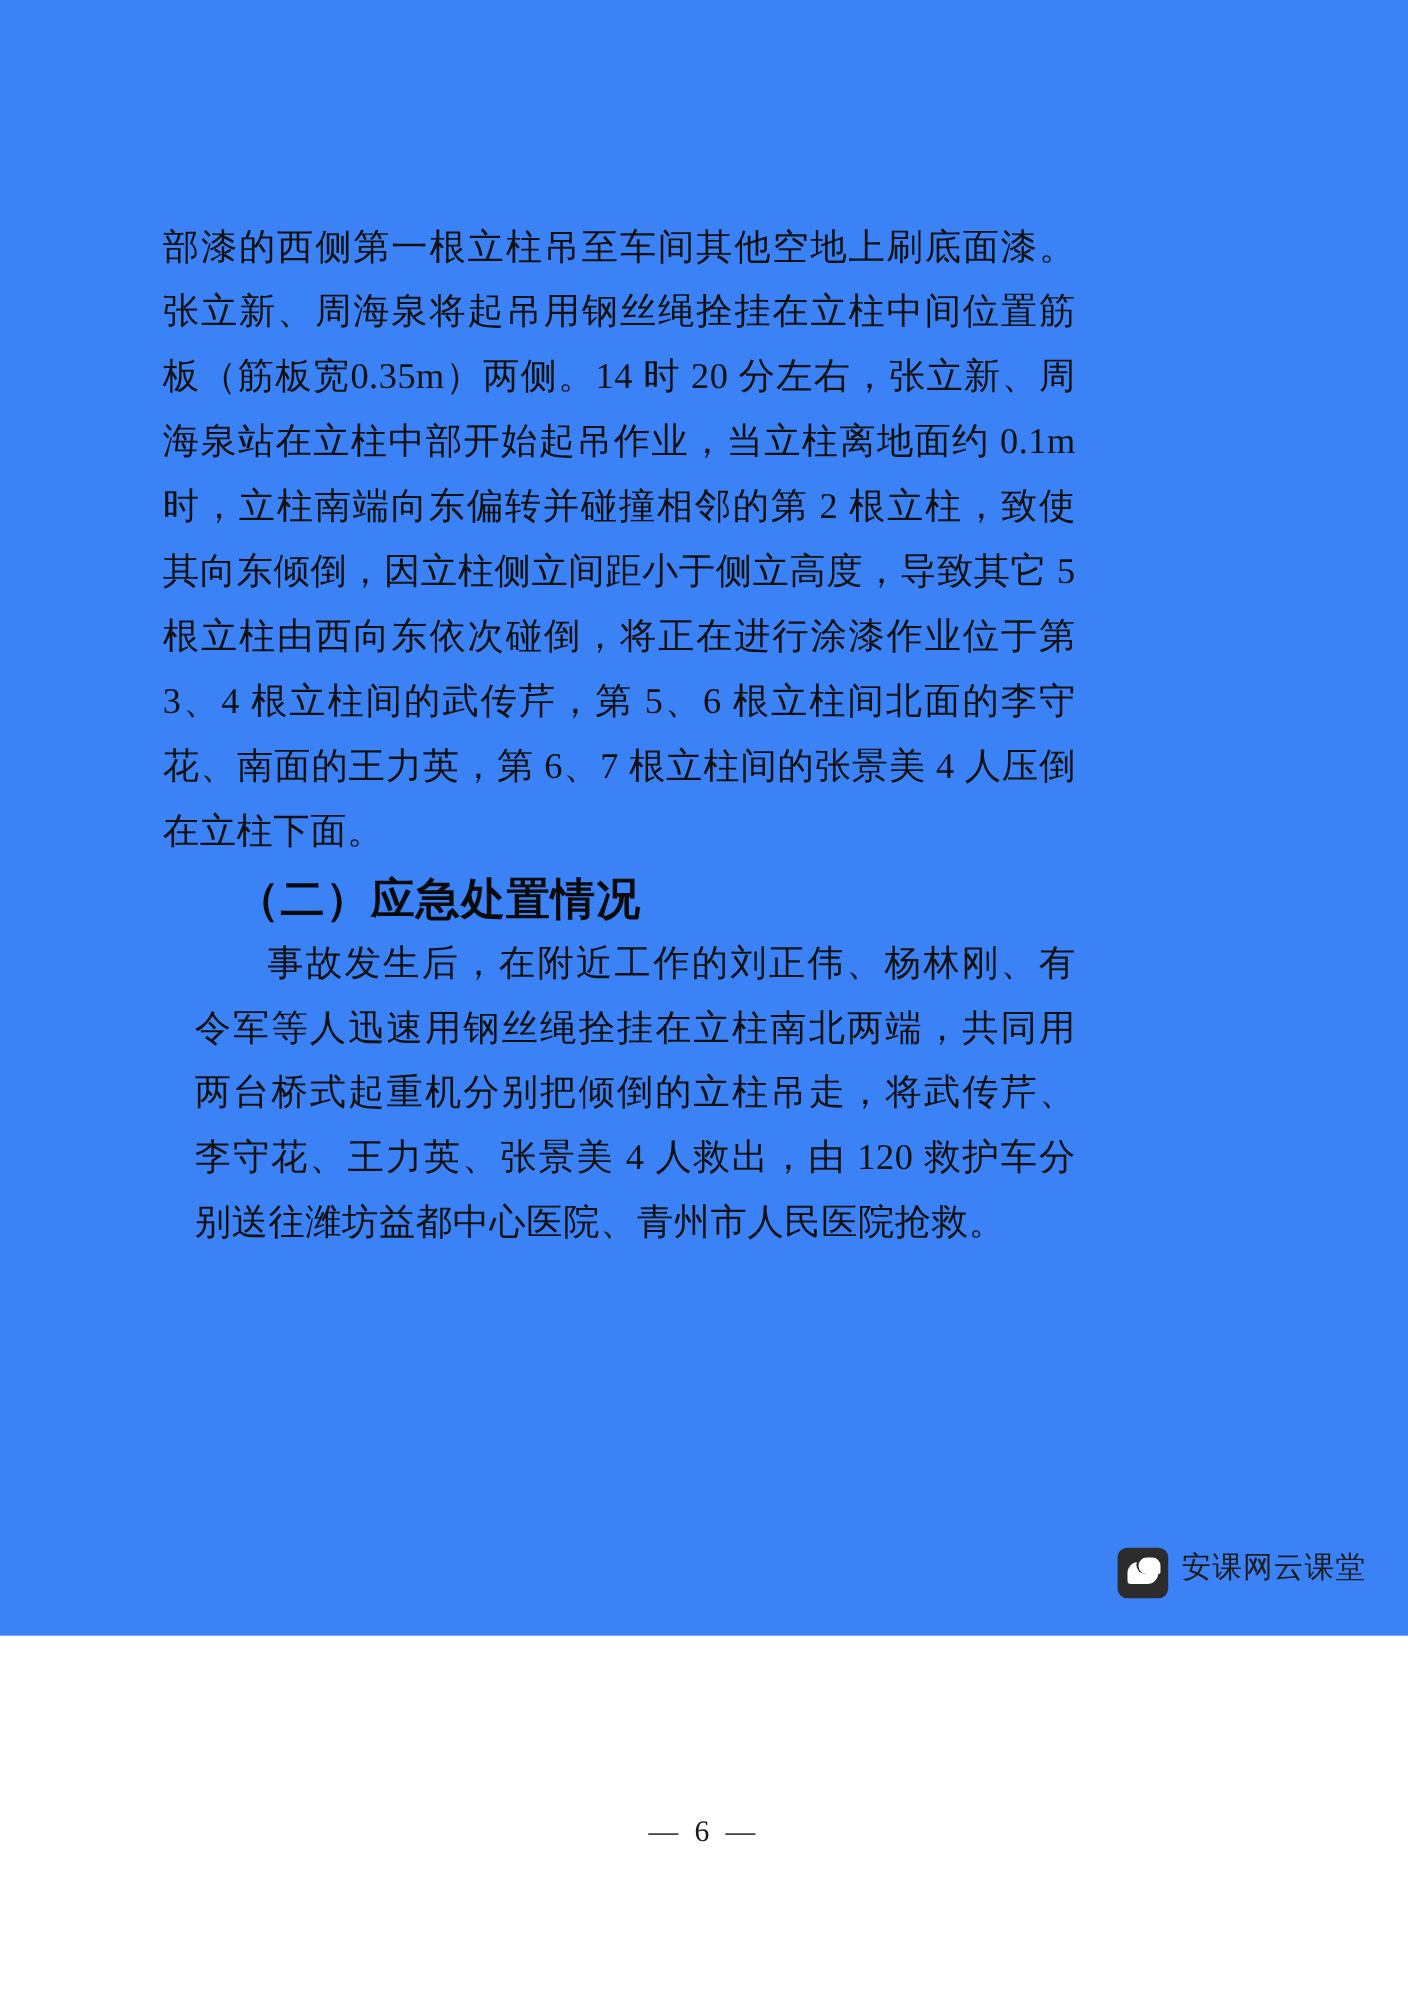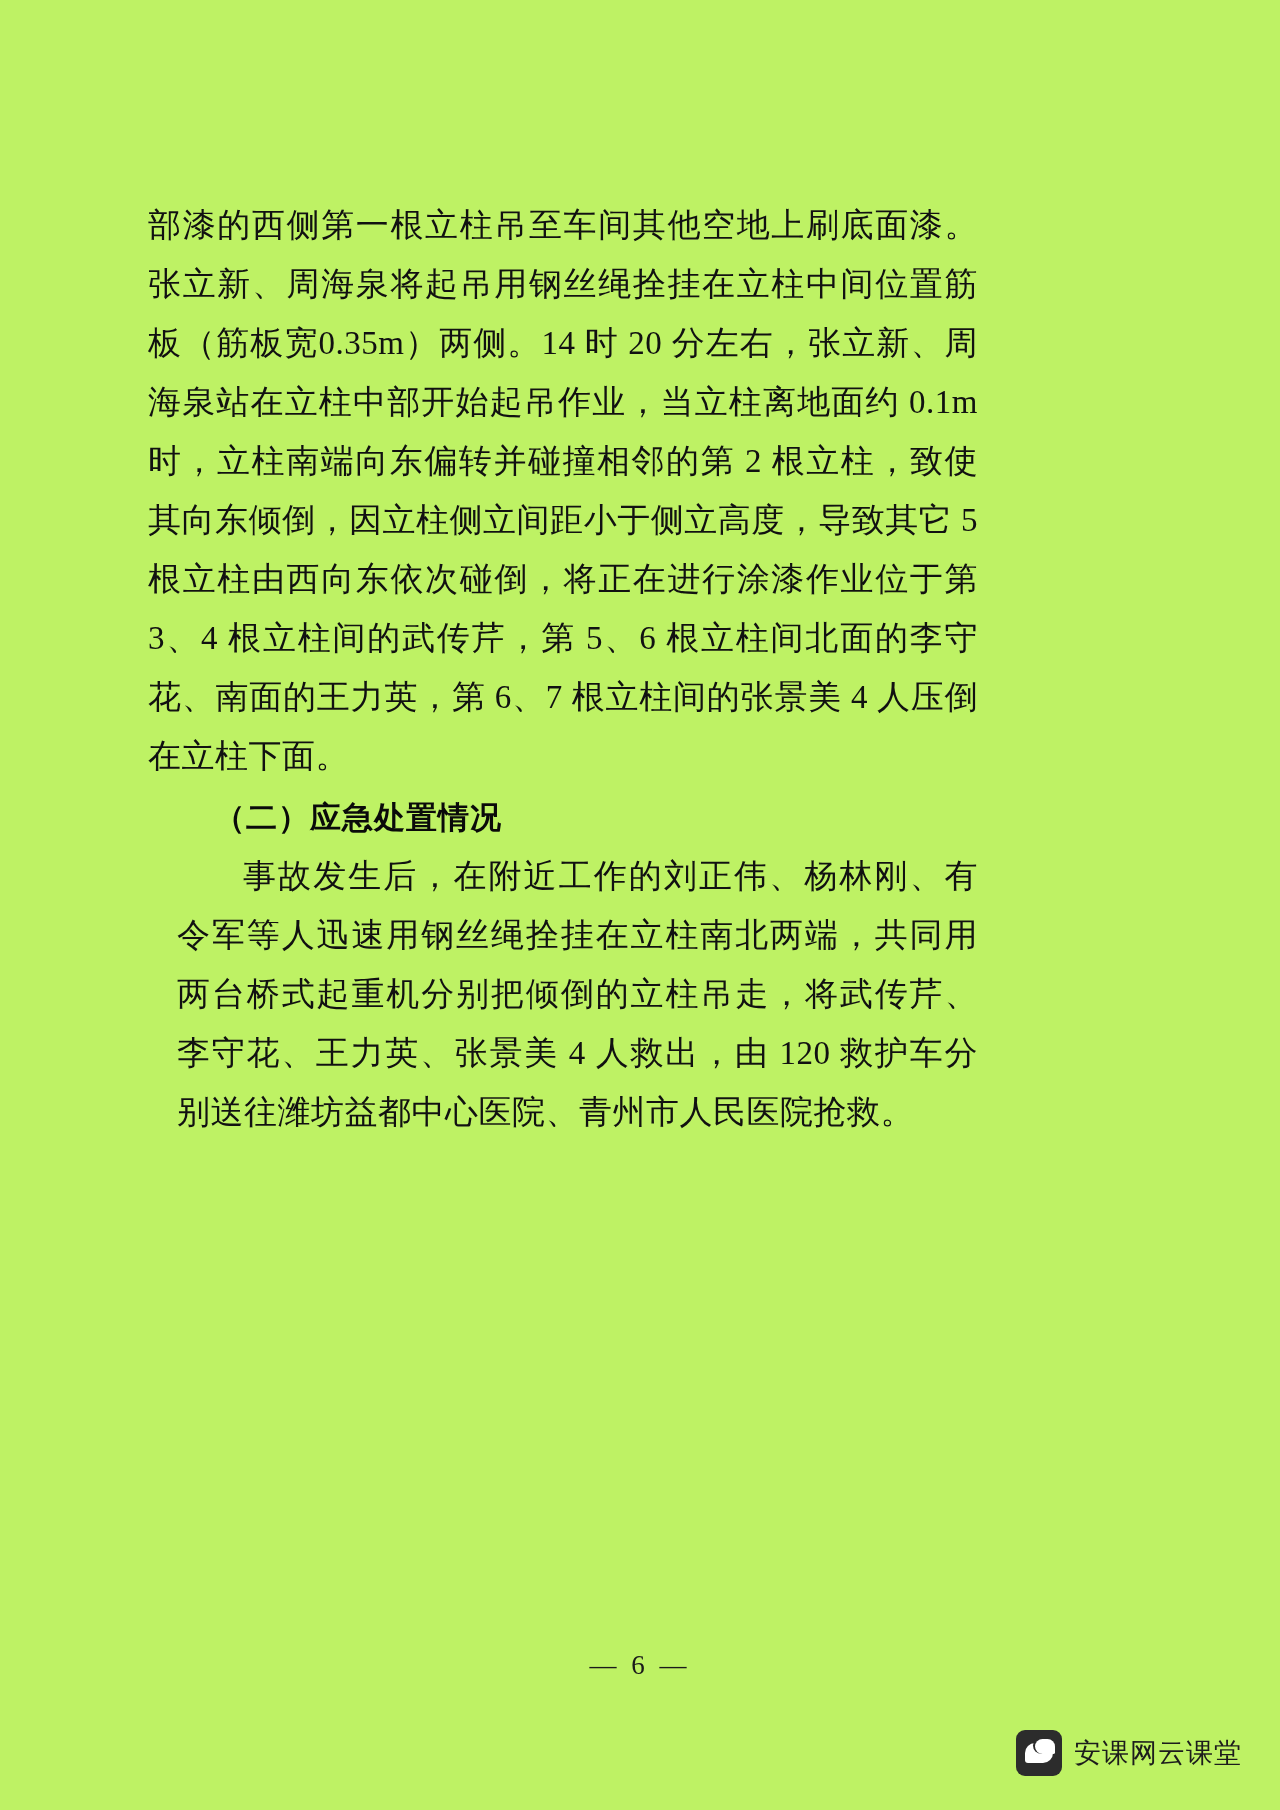--- a/index.html
+++ b/index.html
@@ -13,22 +13,22 @@
     font-family: "Liberation Serif", "DejaVu Serif", serif;
     color: #0d0d0d;
     position: relative;
     overflow: hidden;
   }
   .page {
     position: absolute;
     left: 0;
     top: 0;
     width: 1280px;
-    height: 1810px;
-    background: #bef264;
+    height: 1487px;
+    background: #3b82f6;
   }
   .content {
     position: absolute;
     left: 148px;
     top: 196px;
     width: 830px;
   }
   .para {
     font-size: 33px;
     line-height: 59px;
@@ -37,21 +37,21 @@
     text-justify: inter-ideograph;
     margin: 0 0 0 0;
     color: #111111;
     font-family: "Liberation Serif", "DejaVu Serif", serif;
   }
   .para.indent {
     text-indent: 66px;
     margin-left: 29px;
   }
   .heading {
-    font-size: 31px;
+    font-size: 40px;
     line-height: 59px;
     text-indent: 66px;
     font-weight: bold;
     color: #0a0a0a;
     letter-spacing: 1px;
     margin: 0;
     font-family: "Liberation Serif", "DejaVu Serif", serif;
   }
   .pagenum {
     position: absolute;
@@ -62,21 +62,20 @@
     font-size: 27px;
     color: #1a1a1a;
     letter-spacing: 4px;
     font-family: "Liberation Serif", "DejaVu Serif", serif;
   }
   .watermark {
     position: absolute;
     right: 38px;
     bottom: 34px;
     display: flex;
-    align-items: center;
     gap: 12px;
   }
   .wm-logo {
     width: 46px;
     height: 46px;
     border-radius: 9px;
     background: #2c2c2c;
     position: relative;
     flex: none;
   }

